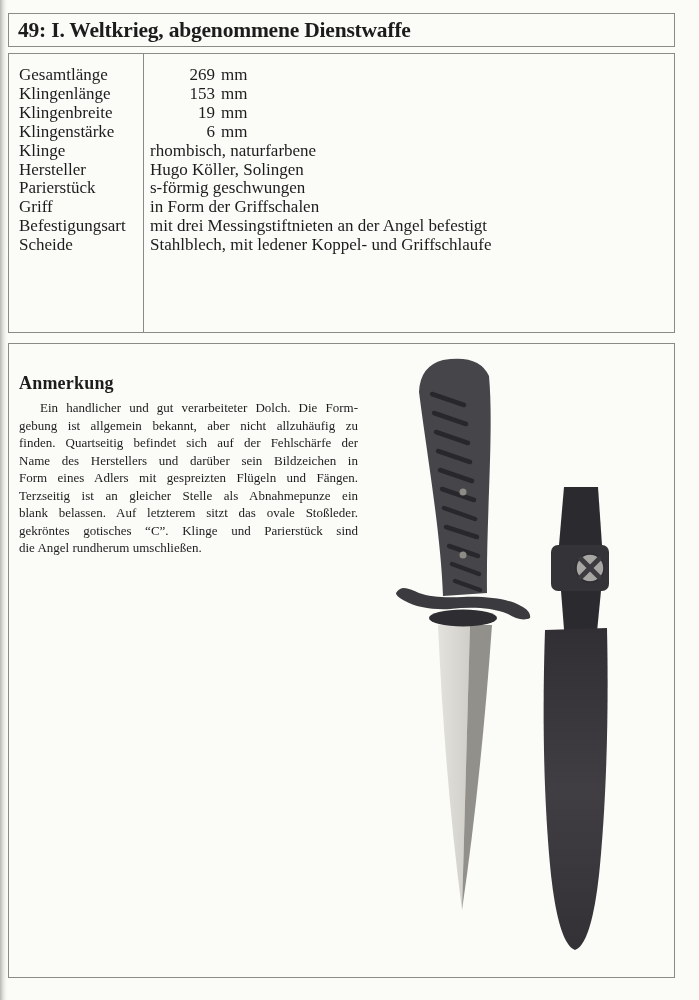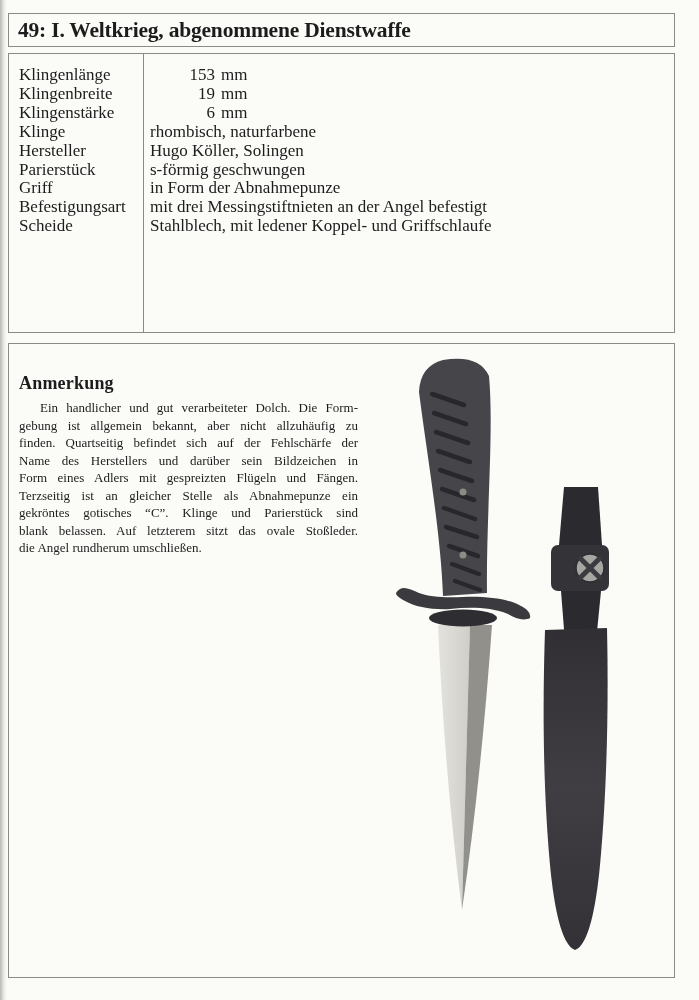--- a/index.html
+++ b/index.html
@@ -43,20 +43,24 @@
 <body>
 
 <div class="box title-box">
   <span class="page-title">49: I. Weltkrieg, abgenommene Dienstwaffe</span>
 </div>
 
 <div class="box spec-box">
   <div class="spec-divider"></div>
   <div>
       <div class="spec-row">
+        <span class="spec-label">Gesamtlänge</span>
+        <span class="spec-value"><span class="spec-num">269</span><span class="spec-unit">mm</span></span>
+      </div>
+      <div class="spec-row">
         <span class="spec-label">Klingenlänge</span>
         <span class="spec-value"><span class="spec-num">153</span><span class="spec-unit">mm</span></span>
       </div>
       <div class="spec-row">
         <span class="spec-label">Klingenbreite</span>
         <span class="spec-value"><span class="spec-num">19</span><span class="spec-unit">mm</span></span>
       </div>
       <div class="spec-row">
         <span class="spec-label">Klingenstärke</span>
         <span class="spec-value"><span class="spec-num">6</span><span class="spec-unit">mm</span></span>
@@ -68,21 +72,21 @@
       <div class="spec-row">
         <span class="spec-label">Hersteller</span>
         <span class="spec-value">Hugo Köller, Solingen</span>
       </div>
       <div class="spec-row">
         <span class="spec-label">Parierstück</span>
         <span class="spec-value">s-förmig geschwungen</span>
       </div>
       <div class="spec-row">
         <span class="spec-label">Griff</span>
-        <span class="spec-value">in Form der Abnahmepunze</span>
+        <span class="spec-value">in Form der Griffschalen</span>
       </div>
       <div class="spec-row">
         <span class="spec-label">Befestigungsart</span>
         <span class="spec-value">mit drei Messingstiftnieten an der Angel befestigt</span>
       </div>
       <div class="spec-row">
         <span class="spec-label">Scheide</span>
         <span class="spec-value">Stahlblech, mit ledener Koppel- und Griffschlaufe</span>
       </div>
     </div>
@@ -91,22 +95,22 @@
 <div class="box main-box">
   <div class="note-wrap">
     <div class="note-heading">Anmerkung</div>
     <div class="note-paragraph">
         <div class="note-line first">Ein handlicher und gut verarbeiteter Dolch. Die Form-</div>
         <div class="note-line">gebung ist allgemein bekannt, aber nicht allzuhäufig zu</div>
         <div class="note-line">finden. Quartseitig befindet sich auf der Fehlschärfe der</div>
         <div class="note-line">Name des Herstellers und darüber sein Bildzeichen in</div>
         <div class="note-line">Form eines Adlers mit gespreizten Flügeln und Fängen.</div>
         <div class="note-line">Terzseitig ist an gleicher Stelle als Abnahmepunze ein</div>
+        <div class="note-line">blank belassen. Auf letzterem sitzt das ovale Stoßleder.</div>
         <div class="note-line">gekröntes gotisches “C”. Klinge und Parierstück sind</div>
-        <div class="note-line">blank belassen. Auf letzterem sitzt das ovale Stoßleder.</div>
         <div class="note-line last">die Angel rundherum umschließen.</div>
       </div>
   </div>
 </div>
 
 <svg class="photo" viewBox="0 0 300 630" aria-hidden="true">
   <defs>
     <linearGradient id="bladeL" x1="0" y1="0" x2="1" y2="0">
       <stop offset="0" stop-color="#e3e2dc"></stop>
         <stop offset="1" stop-color="#cfcec8"></stop>

